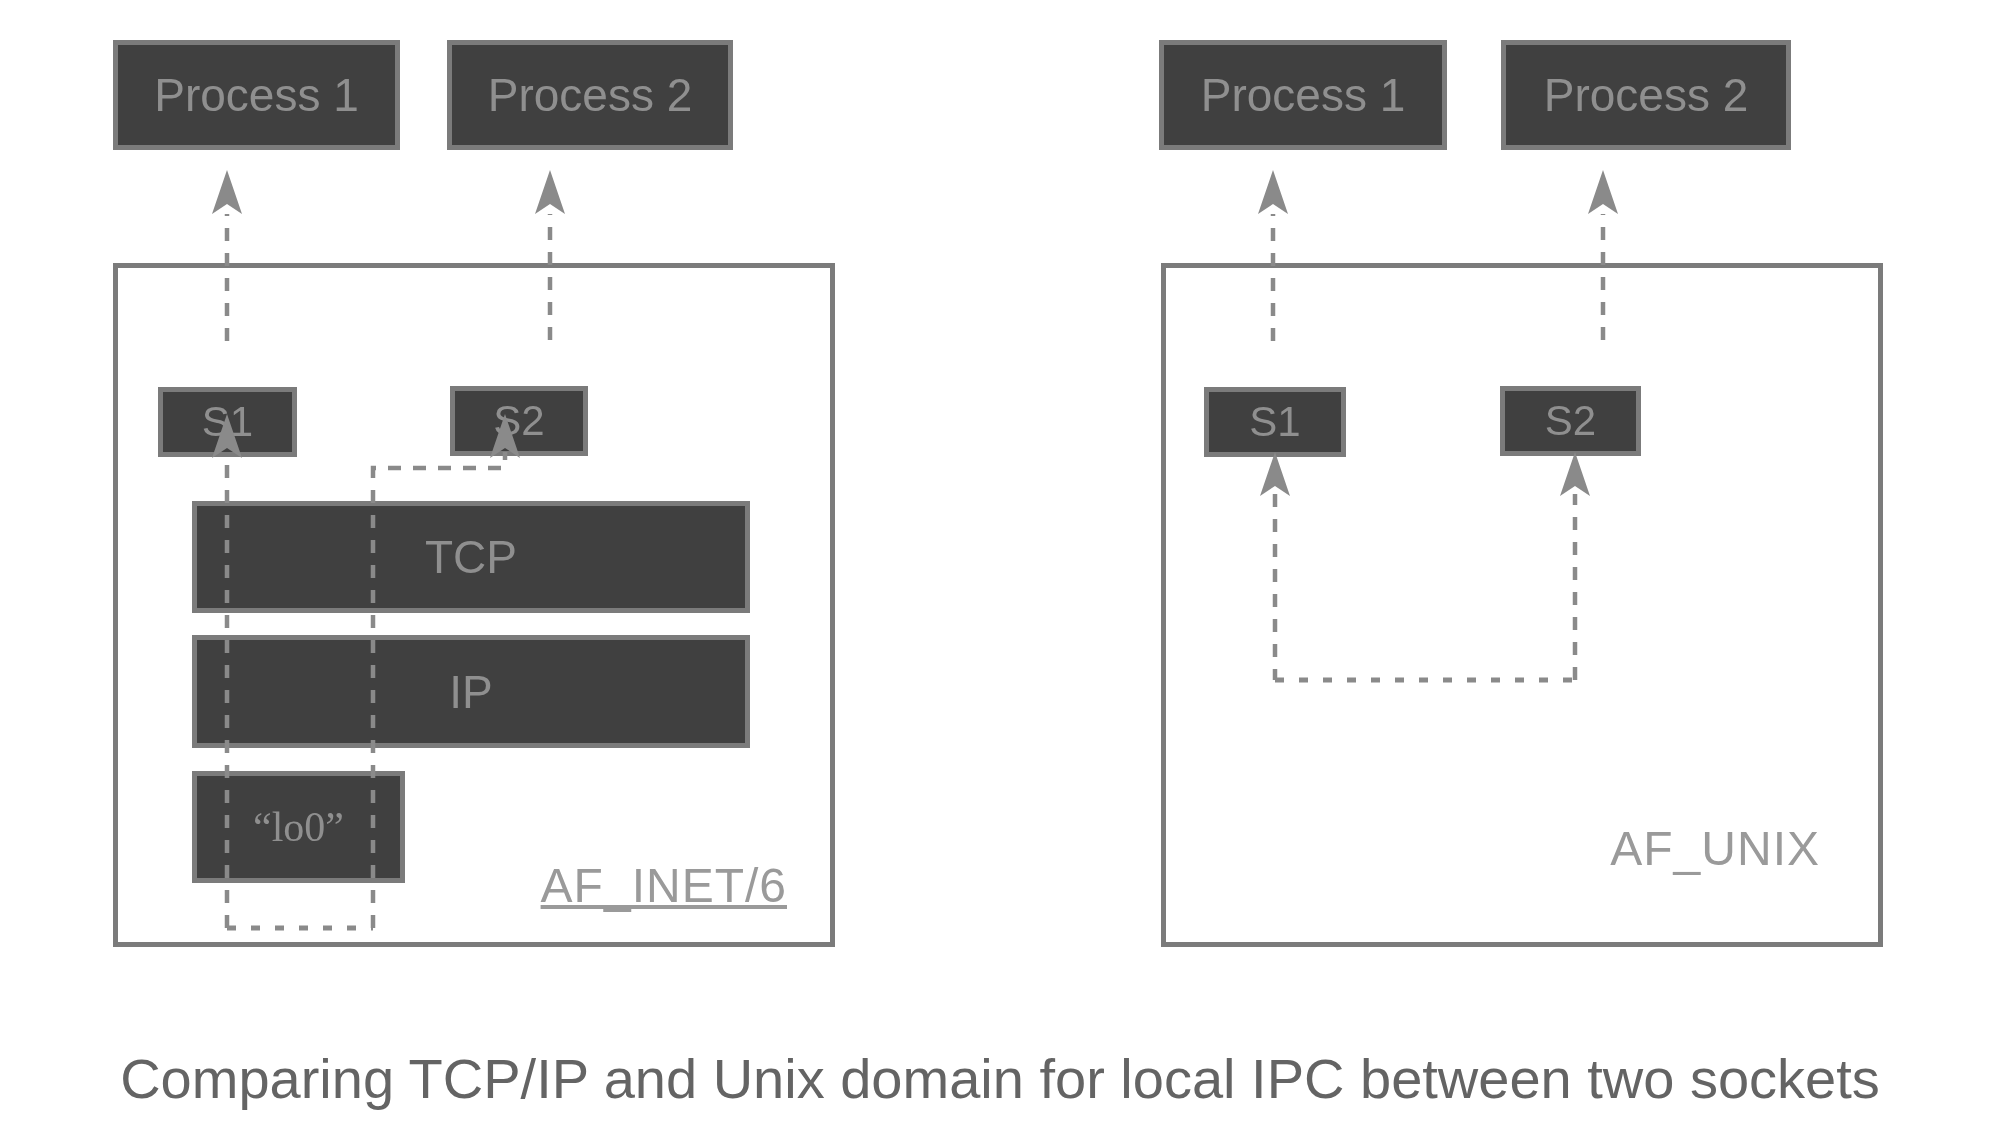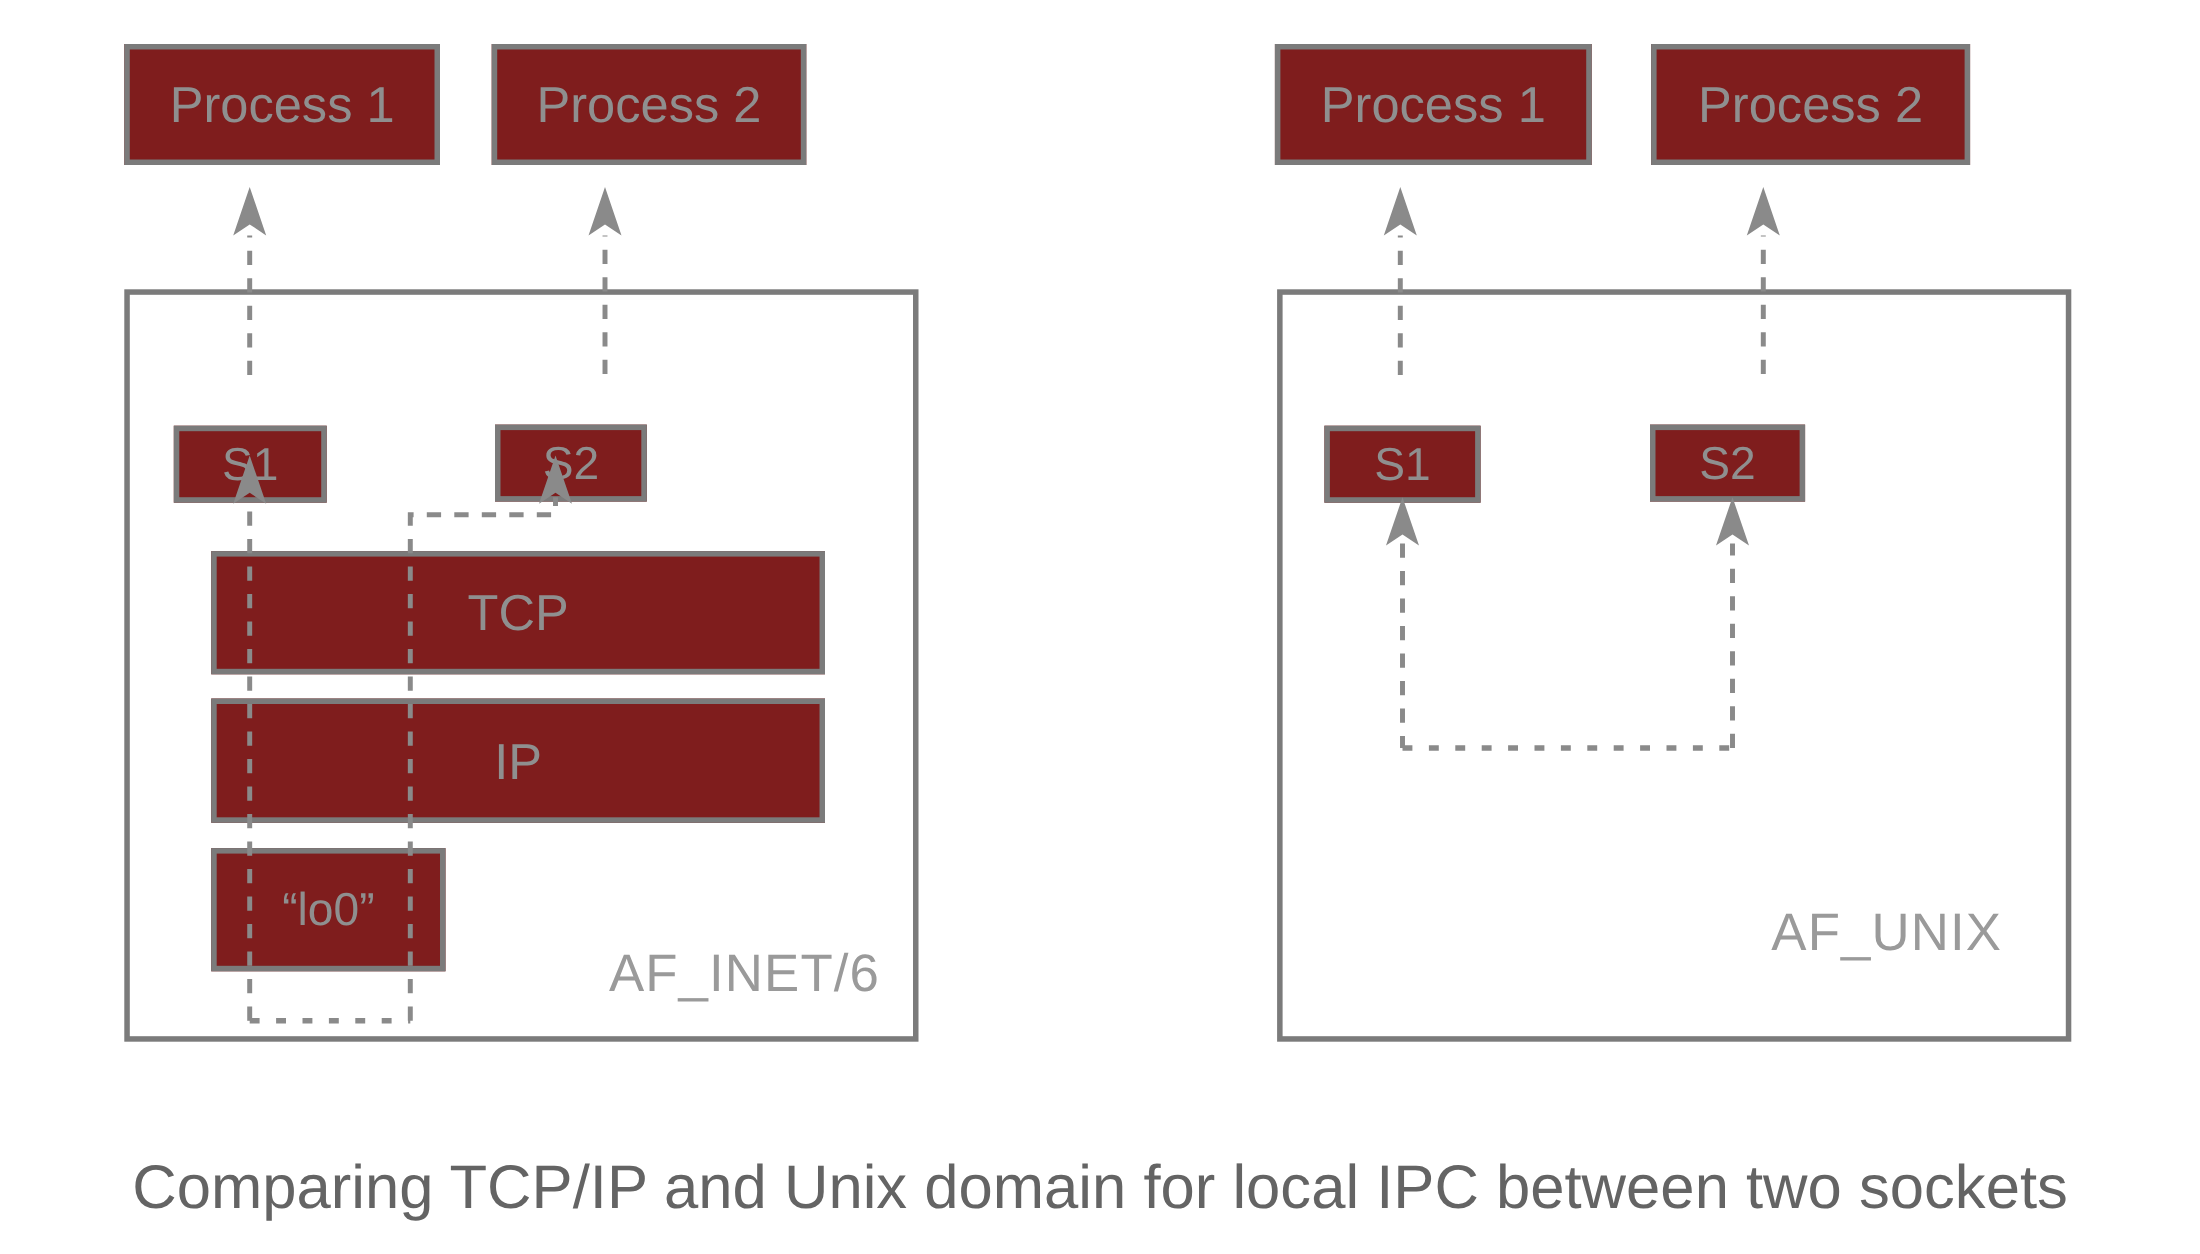--- a/index.html
+++ b/index.html
@@ -1,29 +1,29 @@
 <!DOCTYPE html>
 <html style="--bg: #ffffff; --border: #7b7b7b; --label: #8f8f8f; --domain: #9a9a9a; --line: #8a8a8a; --caption: #646464;"><head>
 <meta charset="utf-8">
 <style>
   html,body{margin:0;padding:0;background:#fff;}
   .stage{
     position:relative;width:2000px;height:1140px;background:var(--bg,#ffffff);
     font-family:"Liberation Sans", sans-serif;overflow:hidden;
   }
   .box{
-    position:absolute;box-sizing:border-box;background:#7f1d1d;
+    position:absolute;box-sizing:border-box;background:#404040;
     border:5px solid var(--border,#7b7b7b);
     display:flex;align-items:center;justify-content:center;
     color:var(--label,#8f8f8f);z-index:1;
   }
   .proc{font-size:46px;}
   .sock{font-size:42px;margin-top:44px;}
   .layer{font-size:46px;}
-  .lo{font-size:42px;}
+  .lo{font-size:42px;font-family:Liberation Serif, serif;}
   .domain-label{
     position:absolute;z-index:1;color:var(--domain,#9a9a9a);
     font-size:48px;text-align:right;letter-spacing:1px;
   }
   .caption{
     position:absolute;left:0;top:1046px;width:2000px;text-align:center;
     font-size:56px;color:var(--caption,#646464);z-index:1;
   }
   svg.overlay{position:absolute;left:0;top:0;z-index:5;pointer-events:none;}
   svg .dash{stroke:var(--line,#8a8a8a);stroke-width:4.5;fill:none;stroke-dasharray:13 12;}
@@ -54,21 +54,21 @@
   <div class="box layer" style="left:192px;top:501px;width:558px;height:112px;">
     <span>TCP</span>
   </div>
   <div class="box layer" style="left:192px;top:635px;width:558px;height:113px;">
     <span>IP</span>
   </div>
   <div class="box lo" style="left:192px;top:771px;width:213px;height:112px;">
     <span>“lo0”</span>
   </div>
 
-  <div class="domain-label" style="left:480px;top:858px;width:320px;">AF_INET/6</div>
+  <div class="domain-label" style="left:467px;top:858px;width:320px;text-decoration:underline;">AF_INET/6</div>
 
   <div class="box proc" style="left:1159px;top:40px;width:288px;height:110px;">
     <span>Process 1</span>
   </div>
   <div class="box proc" style="left:1501px;top:40px;width:290px;height:110px;">
     <span>Process 2</span>
   </div>
 
   <div class="box" style="left:1161px;top:263px;width:722px;height:684px;background:transparent;"></div>
 

